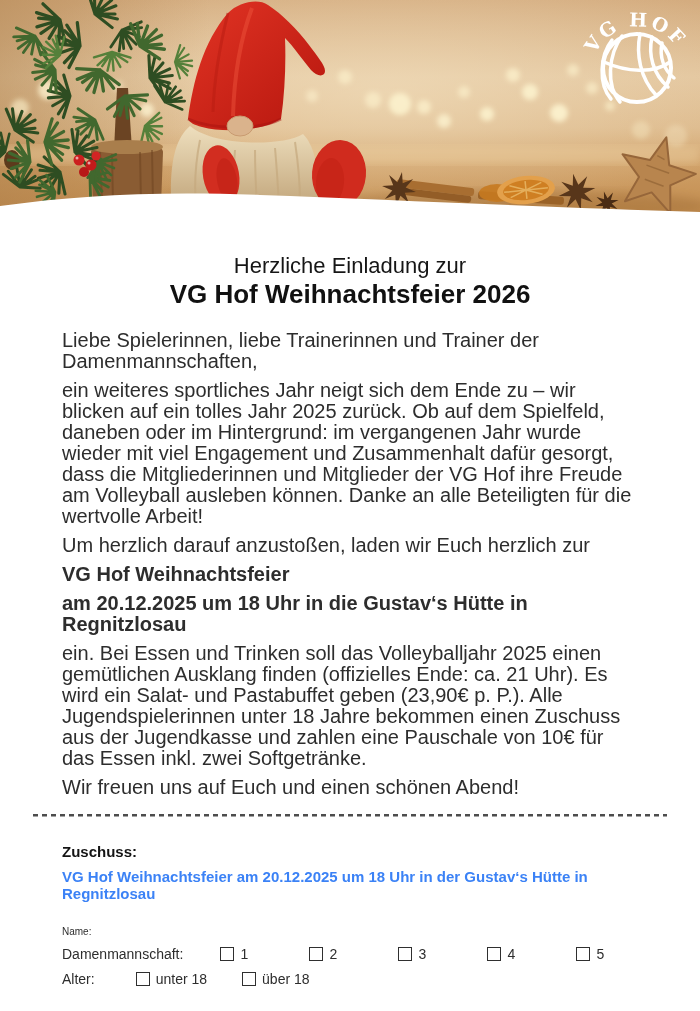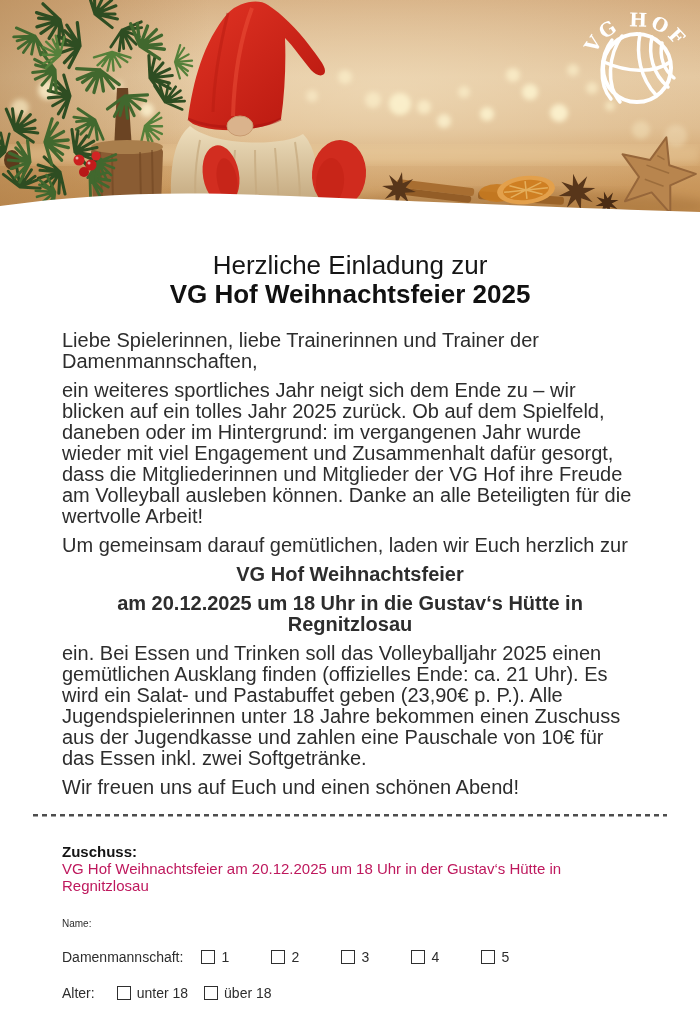--- a/index.html
+++ b/index.html
@@ -4,34 +4,34 @@
 <style>
   html,body{margin:0;padding:0;}
   body{
     width:700px;height:1011px;overflow:hidden;background:#ffffff;
     font-family:"Liberation Sans",sans-serif;color:#2d2d2d;
     -webkit-font-smoothing:antialiased;
   }
   .header{position:relative;width:700px;height:220px;background:#fff;}
   .header svg{display:block;}
   .content{padding:0 62px;}
-  .title1{margin-top:32px;font-size:26px;line-height:27px;text-align:center;color:#161616;}
+  .title1{margin-top:32px;font-size:22px;line-height:27px;text-align:center;color:#161616;}
   .title2{font-size:26px;line-height:31px;font-weight:700;text-align:center;color:#111;}
   .doc p{font-size:20px;line-height:21px;margin:8px 0;}
   .salutation{margin-top:20px !important;}
-  .center-bold{text-align:center;font-weight:700;}
+  .center-bold{text-align:left;font-weight:700;}
   .dashed{
     height:3px;margin:16px -29px 0 -29px;
     background:repeating-linear-gradient(90deg,#4d4d4d 0 5px,transparent 5px 9px);
     background-size:auto 2.5px;background-repeat:repeat-x;background-position:0 0;
   }
   .anmeldung{margin-top:26px;font-size:15px;font-weight:700;color:#141414;}
-  .subheading{margin-top:0;font-size:15px;font-weight:400;color:#be185d;}
+  .subheading{margin-top:8px;font-size:15px;font-weight:700;color:#3b82f6;}
   .name-row{margin-top:24px;font-size:10px;}
-  .team-row,.age-row{margin-top:20px;font-size:14px;display:flex;align-items:flex-start;}
+  .team-row,.age-row{margin-top:9px;font-size:14px;display:flex;align-items:flex-start;gap:19px;}
   .row-label{margin-right:18px;}
   .age-row .row-label{margin-right:22px;}
   .opt{display:inline-flex;align-items:center;width:70px;}
   .opt:last-child{width:auto;}
   .age-opt{display:inline-flex;align-items:center;margin-right:16px;}
   .cb{
     display:inline-block;width:12px;height:12px;border:1.6px solid #2f2f2f;
     background:#fff;margin-right:6px;flex:0 0 auto;
   }
 </style>
@@ -219,25 +219,25 @@
       </g>
       <text font-size="19" font-weight="bold" letter-spacing="2.5" fill="#ffffff" font-family="'DejaVu Serif', serif">
         <textPath href="#arcT" startOffset="50%" text-anchor="middle">VG HOF</textPath>
       </text>
     </g>
   </svg>
 </div>
 
 <div class="content doc">
   <div class="title1">Herzliche Einladung zur</div>
-  <div class="title2">VG Hof Weihnachtsfeier 2025</div>
+  <div class="title2">VG Hof Weihnachtsfeier 2026</div>
 
   <p class="salutation">Liebe Spielerinnen, liebe Trainerinnen und Trainer der Damenmannschaften,</p>
   <p>ein weiteres sportliches Jahr neigt sich dem Ende zu – wir blicken auf ein tolles Jahr 2025 zurück. Ob auf dem Spielfeld, daneben oder im Hintergrund: im vergangenen Jahr wurde wieder mit viel Engagement und Zusammenhalt dafür gesorgt, dass die Mitgliederinnen und Mitglieder der VG Hof ihre Freude am Volleyball ausleben können. Danke an alle Beteiligten für die wertvolle Arbeit!</p>
-  <p>Um gemeinsam darauf gemütlichen, laden wir Euch herzlich zur</p>
+  <p>Um herzlich darauf anzustoßen, laden wir Euch herzlich zur</p>
   <p class="center-bold">VG Hof Weihnachtsfeier</p>
   <p class="center-bold">am 20.12.2025 um 18 Uhr in die Gustav‘s Hütte in Regnitzlosau</p>
   <p>ein. Bei Essen und Trinken soll das Volleyballjahr 2025 einen gemütlichen Ausklang finden (offizielles Ende: ca. 21 Uhr). Es wird ein Salat- und Pastabuffet geben (23,90€ p. P.). Alle Jugendspielerinnen unter 18 Jahre bekommen einen Zuschuss aus der Jugendkasse und zahlen eine Pauschale von 10€ für das Essen inkl. zwei Softgetränke.</p>
   <p>Wir freuen uns auf Euch und einen schönen Abend!</p>
 
   <div class="dashed"></div>
 
   <div class="anmeldung">Zuschuss:</div>
   <div class="subheading">VG Hof Weihnachtsfeier am 20.12.2025 um 18 Uhr in der Gustav‘s Hütte in Regnitzlosau</div>
 

